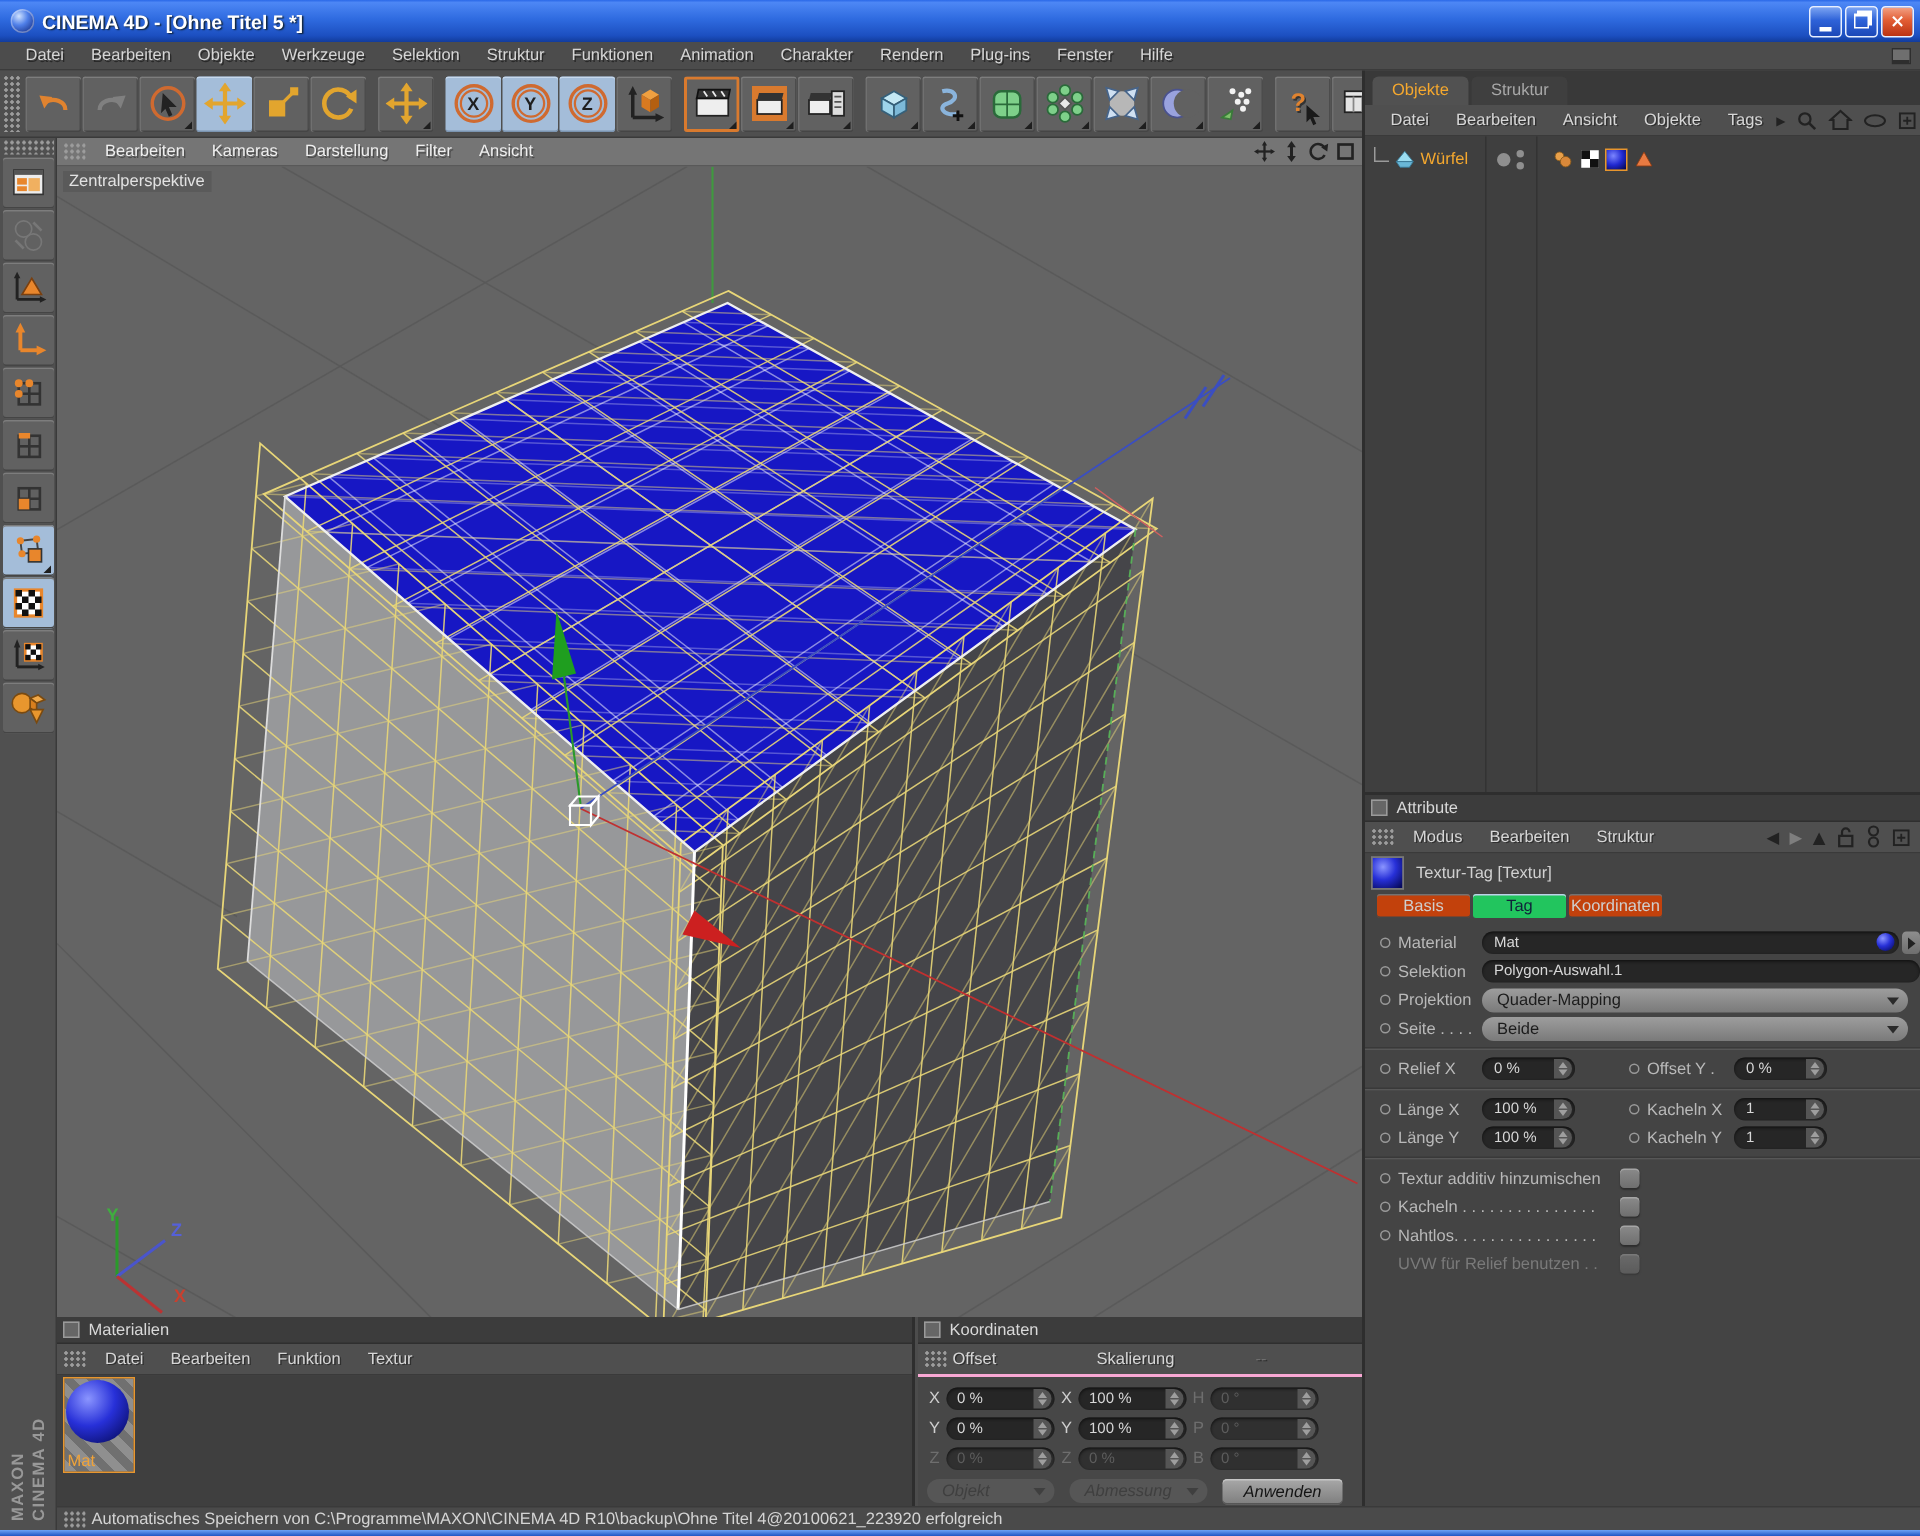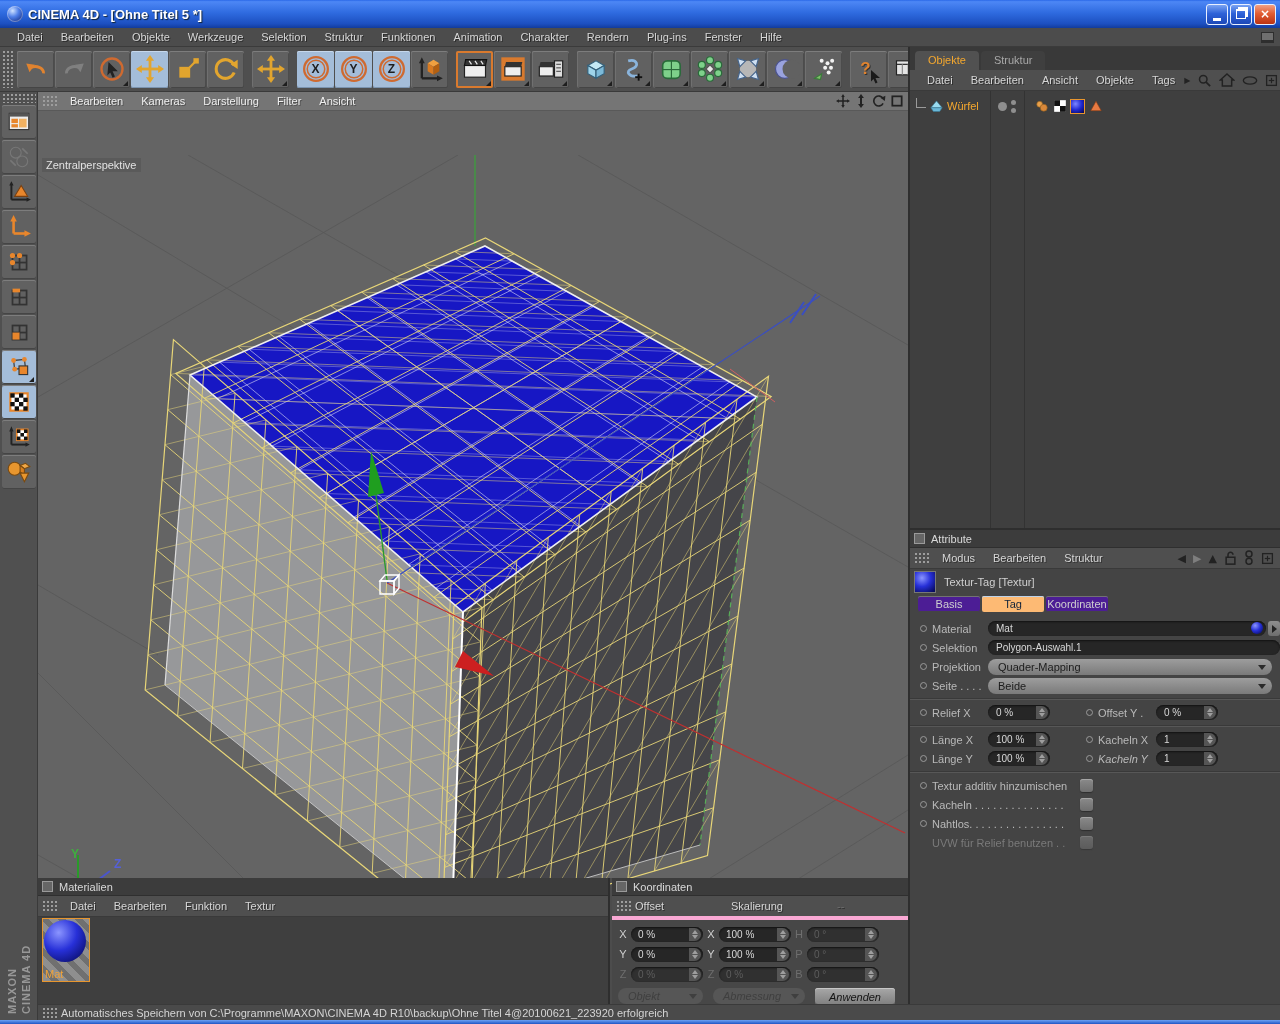--- a/index.html
+++ b/index.html
@@ -49,42 +49,42 @@
   .sb-btn.sel{background:#a4bdd9;}
   .sb-btn.dis svg{opacity:.4;}
   .branding{position:absolute;bottom:6px;left:0;width:38px;height:130px;display:flex;justify-content:center;gap:0px;}
   .brand-txt{writing-mode:vertical-rl;transform:rotate(180deg);font-weight:bold;color:#989898;font-size:11px;letter-spacing:1px;line-height:14px;}
 
   
   .vp-wrap{position:absolute;left:38px;top:92px;width:870px;height:786px;background:#646464;}
   .vp-menubar{height:18px;background:#757575;border-bottom:1px solid #595959;display:flex;align-items:center;padding:0 4px;color:#efefef;text-shadow:1px 1px 0 rgba(0,0,0,.35);}
   .vp-mi{padding:0 9px;}
   .vp-navs{margin-left:auto;display:flex;gap:4px;align-items:center;}
-  .vp-canvas{position:relative;width:870px;height:768px;overflow:hidden;margin-top:44px;}
+  .vp-canvas{position:relative;width:870px;height:768px;overflow:hidden;}
   .vp-label{position:absolute;left:4px;top:3px;background:rgba(88,88,88,.85);color:#e2e2e2;padding:1px 4px;}
   .vax{position:absolute;font-weight:bold;font-size:12px;}
 
   
   .ptitle{height:17px;background:#3c3c3c;border-bottom:1px solid #2f2f2f;display:flex;align-items:center;padding-left:4px;color:#d9d9d9;}
   .pane-box{width:9px;height:9px;border:1px solid #9a9a9a;background:#666;margin-right:6px;}
   .pmenu{height:20px;background:#4f4f4f;border-bottom:1px solid #3a3a3a;display:flex;align-items:center;padding-left:4px;}
   .grip{width:15px;height:12px;margin-right:4px;background-image:radial-gradient(#9d9d9d 1px,transparent 1.3px);background-size:4px 4px;}
   .pmi{padding:0 9px;color:#d6d6d6;text-shadow:1px 1px 0 rgba(0,0,0,.4);}
 
   
   .mat-panel{position:absolute;left:38px;top:878px;width:572px;height:126px;background:#3f3f3f;border-right:2px solid #2e2e2e;box-sizing:border-box;}
   .mat-thumb{position:absolute;left:4px;top:40px;width:46px;height:62px;border:1px solid #e8962e;
     background:repeating-linear-gradient(45deg,#8f8f8f 0 6px,#707070 6px 12px);}
   .mat-sphere{position:absolute;left:1px;top:1px;width:42px;height:42px;border-radius:50%;
     background:radial-gradient(circle at 35% 30%,#8b95ff,#2730d8 45%,#070a5e 92%);}
   .mat-name{position:absolute;left:2px;bottom:1px;color:#f0a339;}
 
   
   .coord-panel{position:absolute;left:612px;top:878px;width:296px;height:126px;background:#474747;box-sizing:border-box;}
-  .coord-head{display:flex;height:20px;align-items:center;background:#4f4f4f;border-bottom:4px solid #f9a8d4;padding-left:4px;}
+  .coord-head{display:flex;height:20px;align-items:center;background:#4f4f4f;border-bottom:2px solid #f9a8d4;padding-left:4px;}
   .chead{color:#d6d6d6;text-shadow:1px 1px 0 rgba(0,0,0,.4);}
   .coord-grid{padding:4px 6px 0 6px;}
   .crow{display:flex;align-items:center;height:20px;gap:3px;}
   .caxis{width:10px;text-align:center;color:#cfcfcf;}
   .caxis.dim,.cdim{color:#6e6e6e;}
   .cfield{position:relative;width:72px;height:15px;background:#262626;border-radius:8px;box-shadow:inset 0 1px 2px #111;display:flex;align-items:center;padding-left:7px;box-sizing:border-box;color:#d8d8d8;font-size:10px;}
   .cfield.dim{color:#5d5d5d;background:#303030;}
   .spin{position:absolute;right:2px;top:1px;bottom:1px;width:12px;border-radius:0 7px 7px 0;background:#555;display:flex;flex-direction:column;align-items:center;justify-content:center;gap:1px;}
   .spin i{display:block;width:0;height:0;border-left:3px solid transparent;border-right:3px solid transparent;}
   .spin .up{border-bottom:4px solid #9e9e9e;}
@@ -108,22 +108,22 @@
   .obj-name{color:#f5a82e;margin-left:3px;}
   .dotbig{width:9px;height:9px;border-radius:50%;background:#8f8f8f;}
   .dotsm{width:5px;height:5px;border-radius:50%;background:#8f8f8f;}
   .tagbox{width:15px;height:15px;display:flex;align-items:center;justify-content:center;}
   .tex-tag{width:13px;height:13px;border:1px solid #e8962e;background:radial-gradient(circle at 35% 30%,#7b85ff,#2028d0 50%,#060850 95%);border-radius:0;}
 
   
   .attr-sel{height:26px;display:flex;align-items:center;padding-left:4px;background:#444;}
   .attr-sphere{width:20px;height:20px;border:1px solid #777;background:radial-gradient(circle at 35% 30%,#8b95ff,#2730d8 45%,#070a5e 92%) , #888;margin-right:8px;}
   .attr-tabs{display:flex;gap:2px;padding:1px 0 3px 8px;}
-  .attr-tab{width:62px;height:16px;line-height:16px;text-align:center;background:#4c1d95;color:#cfcfcf;border-radius:2px;box-shadow:inset 0 1px 0 #727272,inset 0 -1px 0 #454545;}
-  .attr-tab.active{background:#fdba74;color:#10233a;box-shadow:inset 0 1px 0 #bdd2e8;}
+  .attr-tab{width:62px;height:16px;line-height:16px;text-align:center;background:#c2410c;color:#cfcfcf;border-radius:2px;box-shadow:inset 0 1px 0 #727272,inset 0 -1px 0 #454545;}
+  .attr-tab.active{background:#22c55e;color:#10233a;box-shadow:inset 0 1px 0 #bdd2e8;}
   .sect{height:18px;line-height:18px;font-weight:bold;color:#e4e4e4;padding-left:8px;border-top:1px solid #555;border-bottom:1px solid #3a3a3a;background:#484848;}
   .arow{display:flex;align-items:center;height:19px;padding-left:10px;}
   .pdot{width:5px;height:5px;border-radius:50%;border:1px solid #999;margin-right:5px;flex:0 0 auto;}
   .pdot.none{border-color:transparent;}
   .albl{width:56px;color:#b9b9b9;flex:0 0 auto;}
   .afield{position:relative;height:15px;background:#262626;border-radius:8px;box-shadow:inset 0 1px 2px #111;display:flex;align-items:center;padding-left:8px;box-sizing:border-box;color:#d8d8d8;font-size:10px;}
   .afield.w-lg{width:278px;}
   .afield.w-sm{width:62px;}
   .adrop{width:284px;}
   .mat-mini{position:absolute;right:3px;top:1px;width:12px;height:12px;border-radius:50%;background:radial-gradient(circle at 35% 30%,#8b95ff,#2730d8 45%,#070a5e 92%);}
@@ -1072,21 +1072,21 @@
         <span class="albl">Länge Y</span>
         <div class="afield w-sm">
             <span>100 %</span>
             <span class="spin">
               <i class="up"></i>
               <i class="dn"></i>
             </span>
           </div>
         <span style="width:36px;"></span>
         <span class="pdot"></span>
-        <span class="albl" style="width:58px;font-style:italic;">Kacheln Y</span>
+        <span class="albl" style="width:58px;">Kacheln Y</span>
         <div class="afield w-sm">
             <span>1</span>
             <span class="spin">
               <i class="up"></i>
               <i class="dn"></i>
             </span>
           </div>
       </div>
       <div class="sep"></div>
       <div class="arow">

